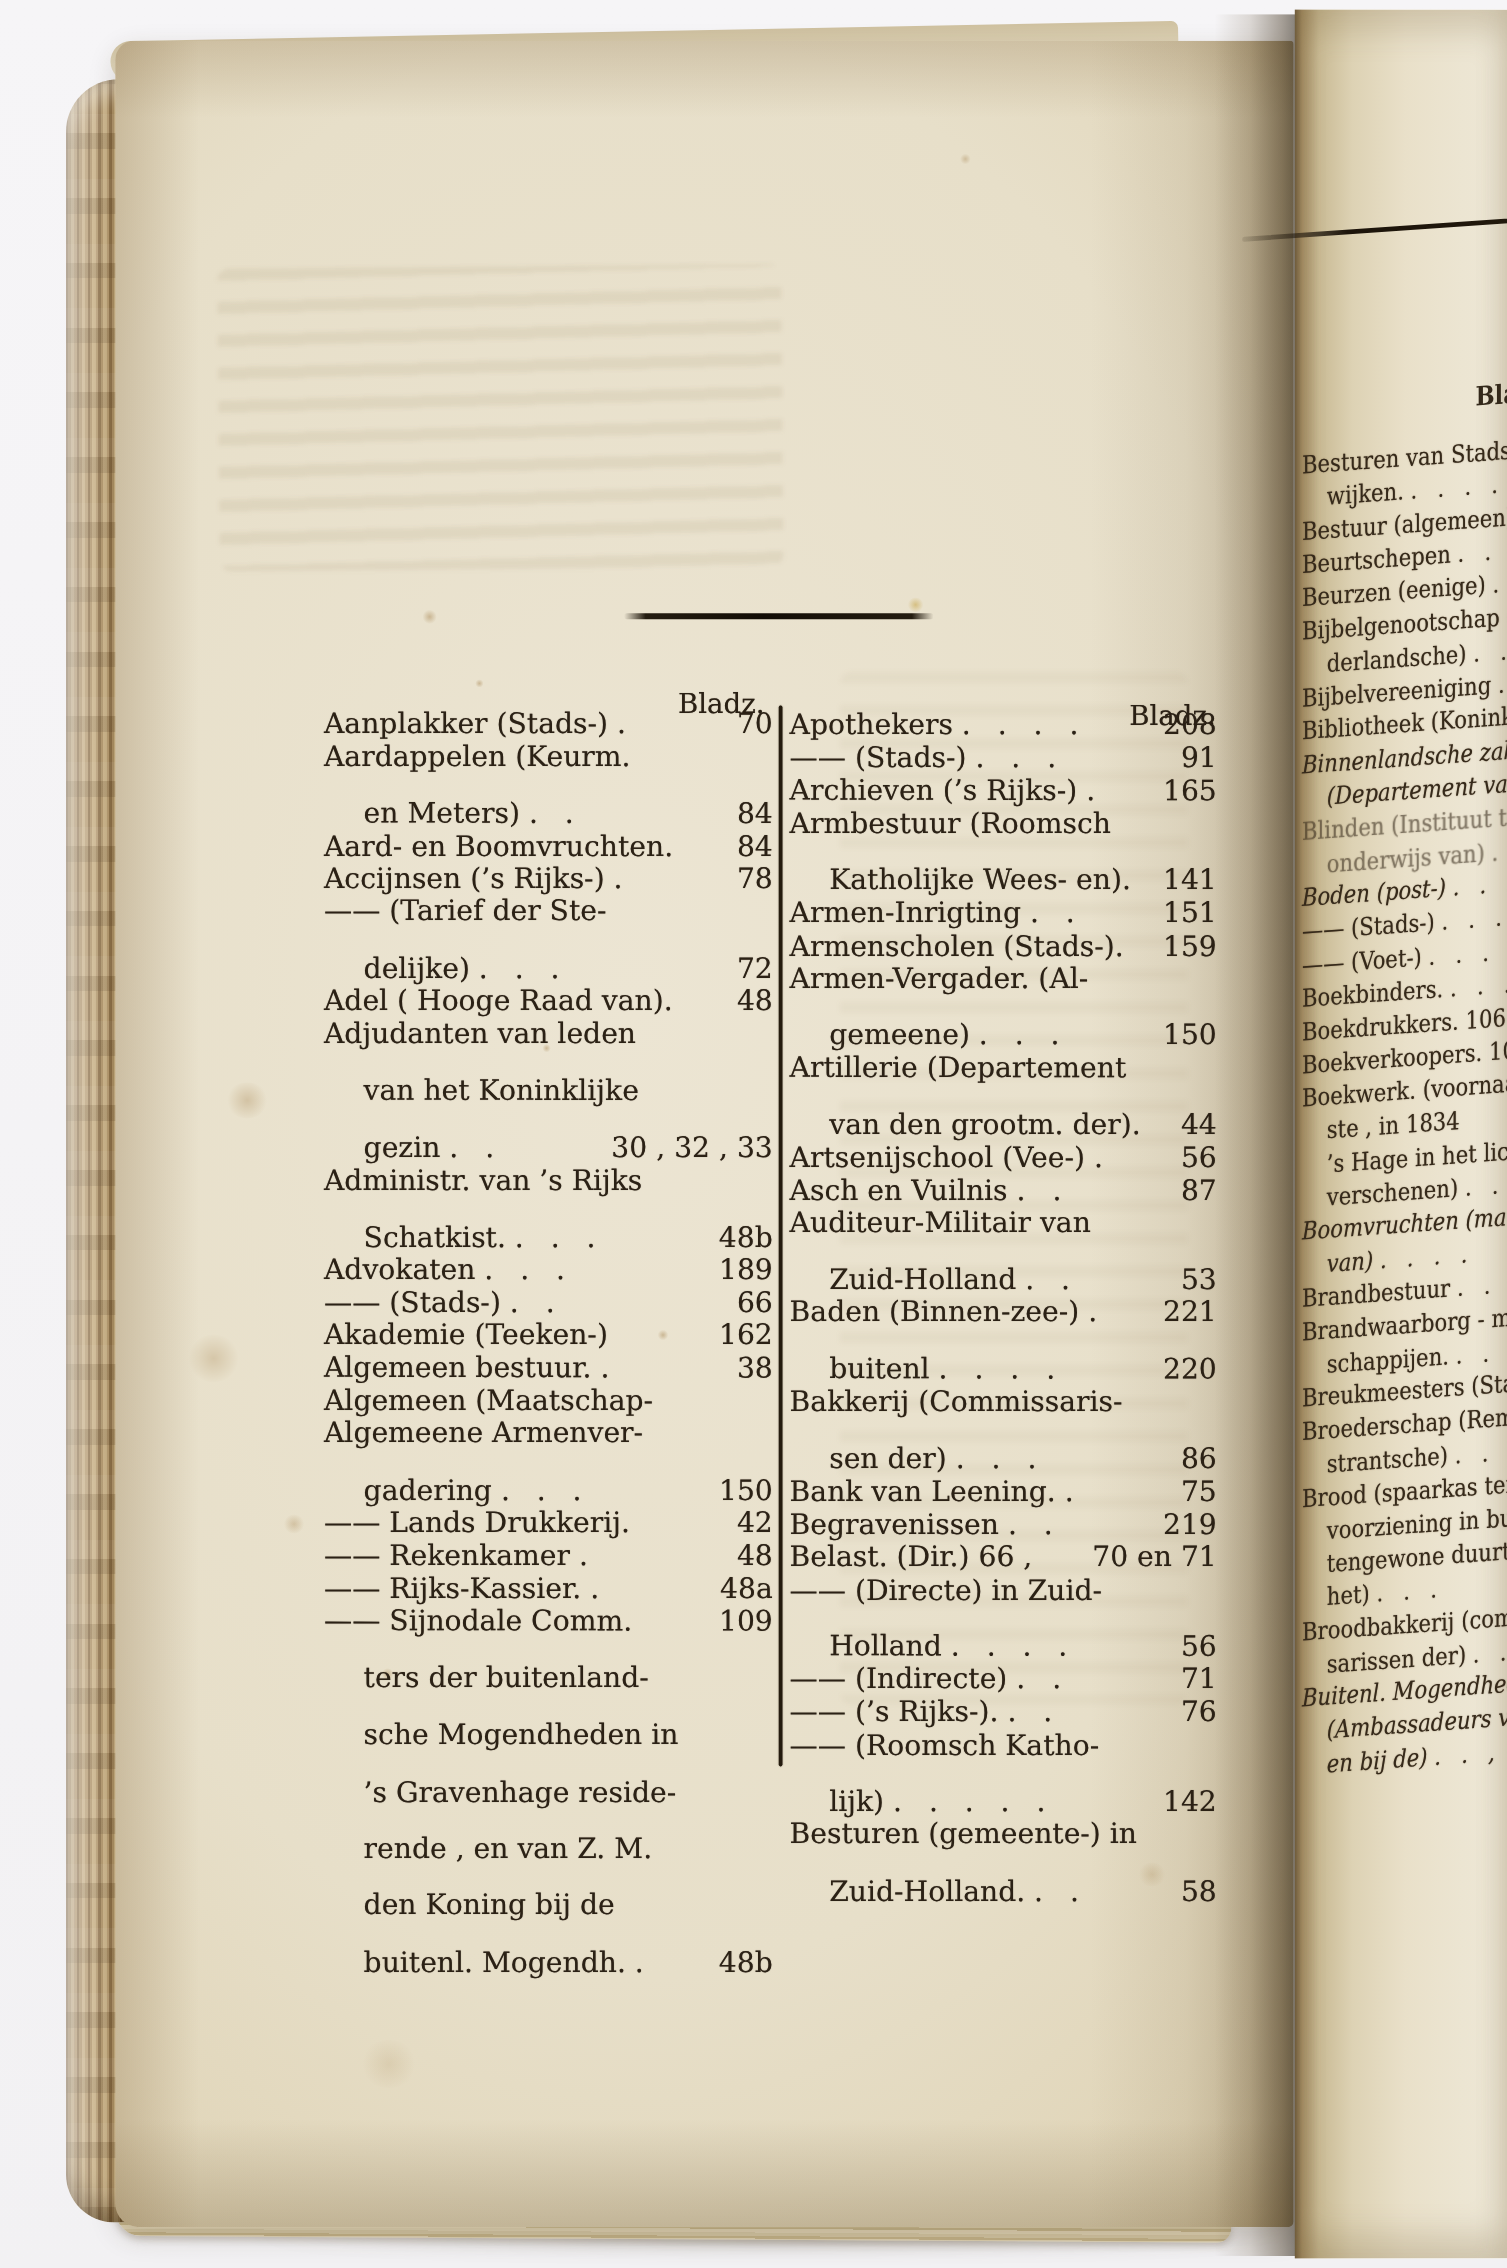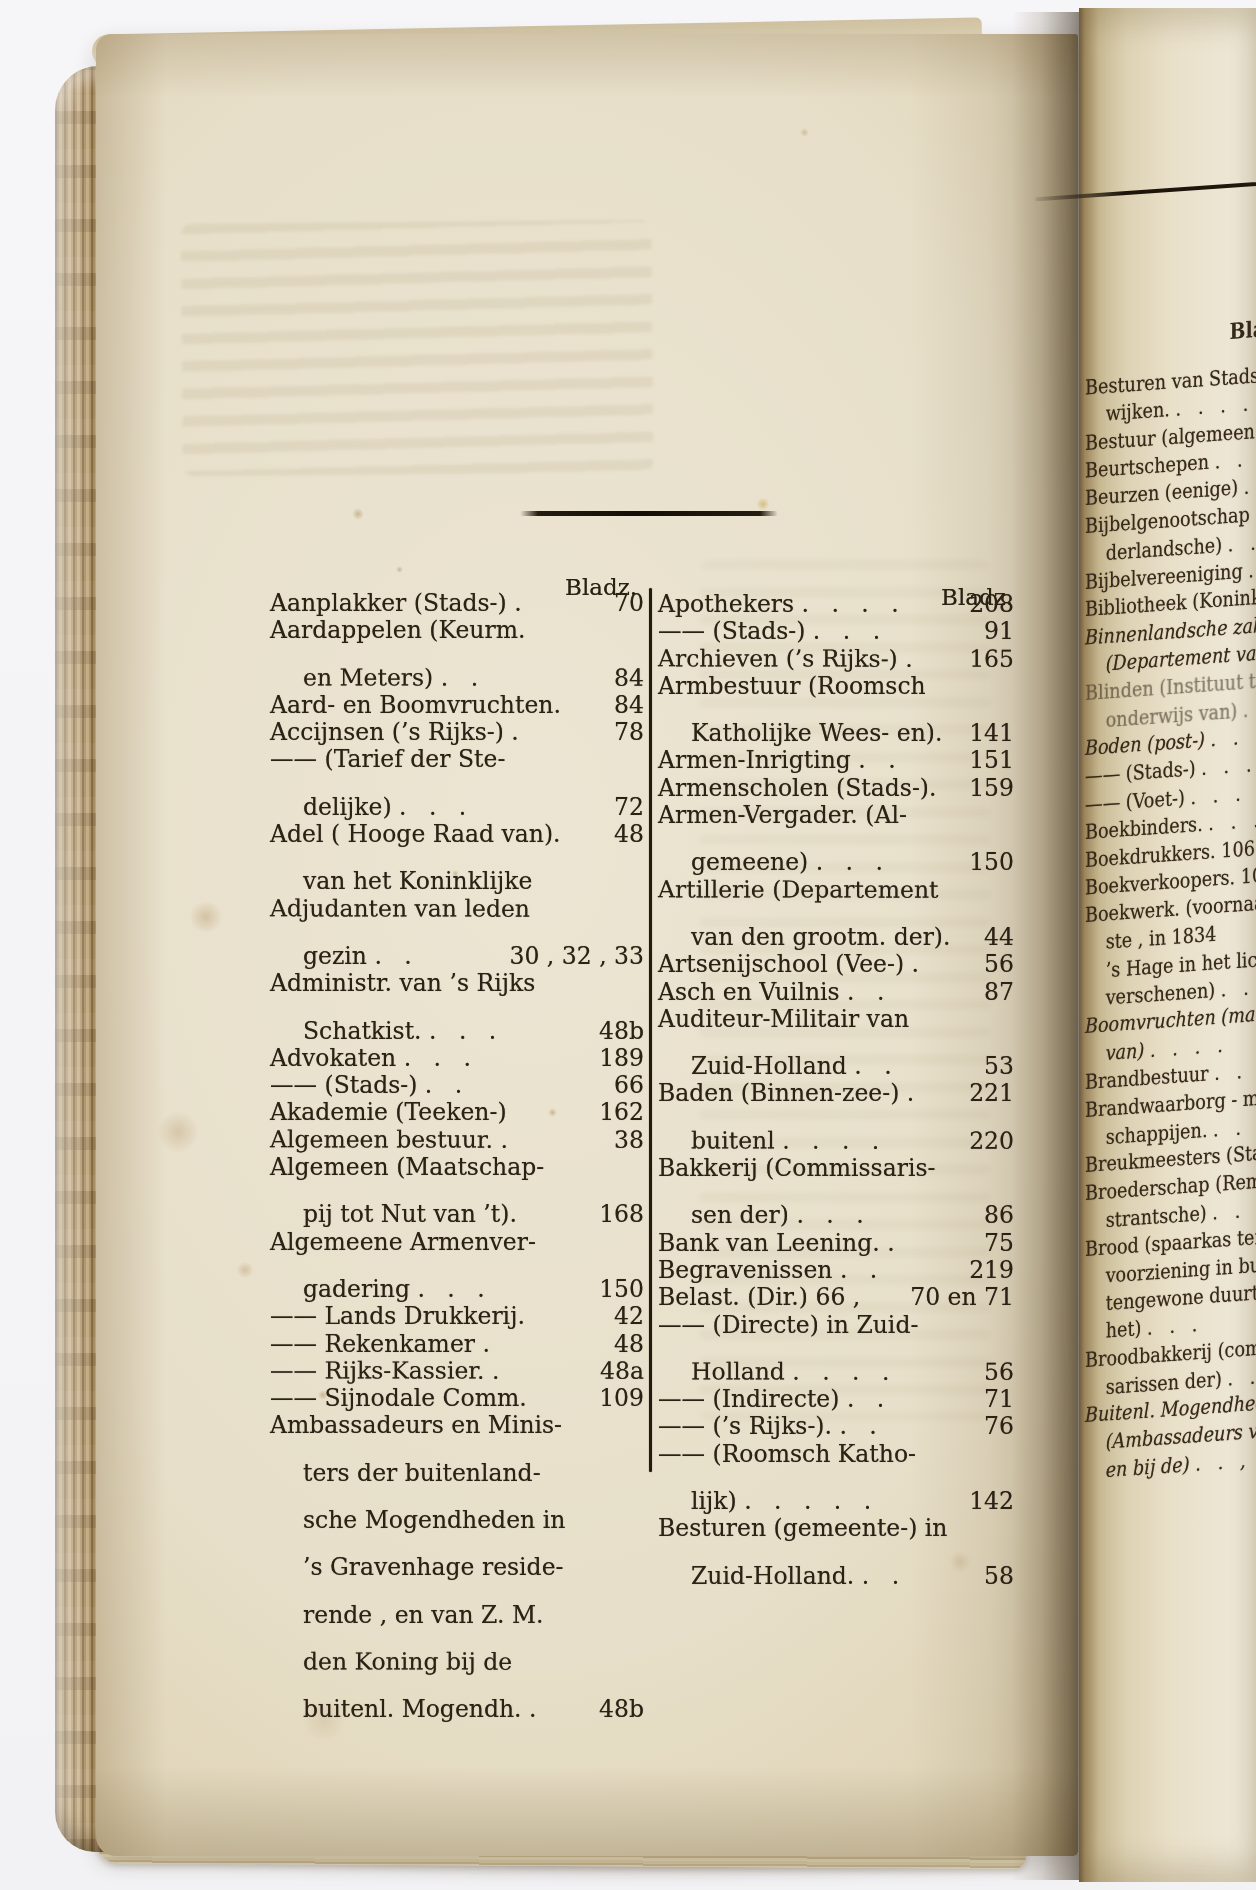--- a/index.html
+++ b/index.html
@@ -137,25 +137,25 @@
         <span class="t">—— (Tarief der Ste-</span>
       </div>
       <div class="line i">
         <span class="t">delijke) .   .   .</span>
         <span class="p">72</span>
       </div>
       <div class="line">
         <span class="t">Adel ( Hooge Raad van).</span>
         <span class="p">48</span>
       </div>
+      <div class="line">
+        <span class="t">Adjudanten van leden</span>
+      </div>
       <div class="line i">
         <span class="t">van het Koninklijke</span>
-      </div>
-      <div class="line">
-        <span class="t">Adjudanten van leden</span>
       </div>
       <div class="line i">
         <span class="t">gezin .   .</span>
         <span class="p">30 , 32 , 33</span>
       </div>
       <div class="line">
         <span class="t">Administr. van ’s Rijks</span>
       </div>
       <div class="line i">
         <span class="t">Schatkist. .   .   .</span>
@@ -173,24 +173,20 @@
         <span class="t">Akademie (Teeken-)</span>
         <span class="p">162</span>
       </div>
       <div class="line">
         <span class="t">Algemeen bestuur. .</span>
         <span class="p">38</span>
       </div>
       <div class="line">
         <span class="t">Algemeen (Maatschap-</span>
       </div>
-      <div class="line i">
-        <span class="t">pij tot Nut van ’t).</span>
-        <span class="p">168</span>
-      </div>
       <div class="line">
         <span class="t">Algemeene Armenver-</span>
       </div>
       <div class="line i">
         <span class="t">gadering .   .   .</span>
         <span class="p">150</span>
       </div>
       <div class="line">
         <span class="t">—— Lands Drukkerij.</span>
         <span class="p">42</span>
@@ -199,23 +195,20 @@
         <span class="t">—— Rekenkamer .</span>
         <span class="p">48</span>
       </div>
       <div class="line">
         <span class="t">—— Rijks-Kassier. .</span>
         <span class="p">48a</span>
       </div>
       <div class="line">
         <span class="t">—— Sijnodale Comm.</span>
         <span class="p">109</span>
-      </div>
-      <div class="line">
-        <span class="t">Ambassadeurs en Minis-</span>
       </div>
       <div class="line i">
         <span class="t">ters der buitenland-</span>
       </div>
       <div class="line i">
         <span class="t">sche Mogendheden in</span>
       </div>
       <div class="line i">
         <span class="t">’s Gravenhage reside-</span>
       </div>

